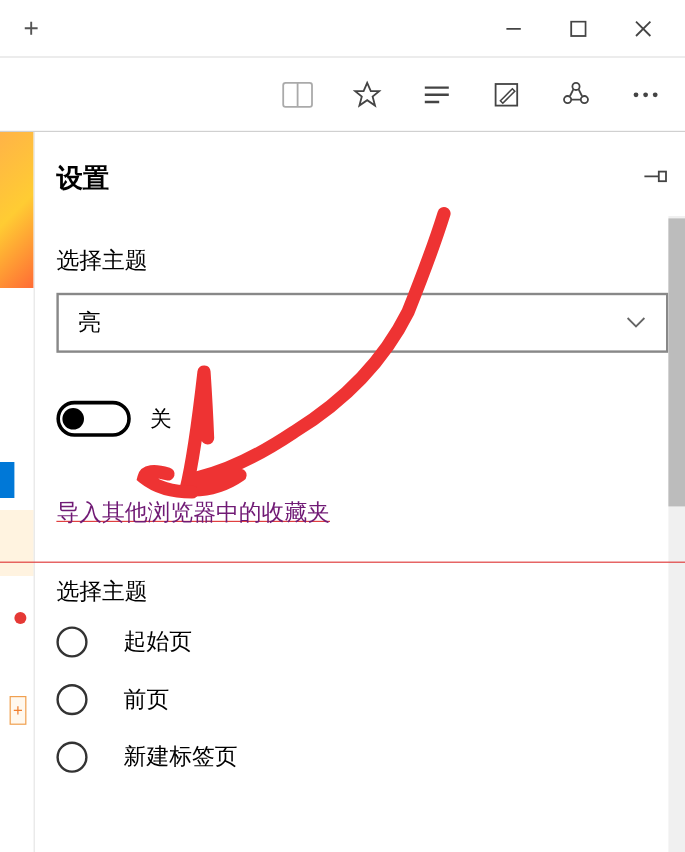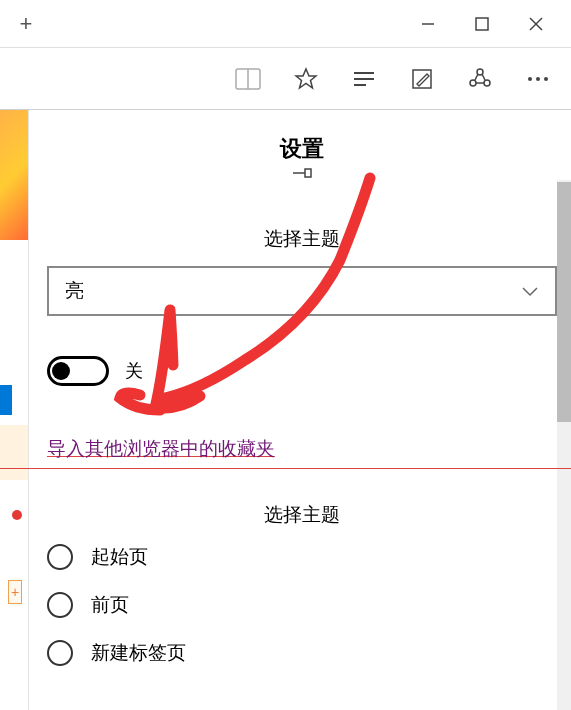--- a/index.html
+++ b/index.html
@@ -129,35 +129,33 @@
       padding: 24px 14px 24px 18px;
       border-left: 1px solid #e5e5e5;
       position: relative;
       overflow: hidden;
     }
     .panel-header {
       display: flex;
       align-items: center;
       justify-content: space-between;
       margin-bottom: 40px;
-      flex-direction: column;
     }
     .panel-title {
       font-size: 22px;
       font-weight: bold;
       color: #000;
     }
     .pin-icon {
       color: #444;
     }
     .section-label {
       font-size: 19px;
       color: #000;
       margin-bottom: 14px;
-      text-align: center;
     }
     .theme-select {
       width: 100%;
       height: 50px;
       border: 2px solid #888;
       display: flex;
       align-items: center;
       justify-content: space-between;
       padding: 0 16px;
       font-size: 19px;
@@ -203,21 +201,21 @@
     }
     .radio-group {
       display: flex;
       flex-direction: column;
       gap: 22px;
       margin-top: 16px;
     }
     .radio-item {
       display: flex;
       align-items: center;
-      gap: 18px;
+      gap: 30px;
       cursor: pointer;
     }
     .radio-circle {
       width: 26px;
       height: 26px;
       border: 2px solid #333;
       border-radius: 50%;
       flex-shrink: 0;
     }
     .radio-label {

